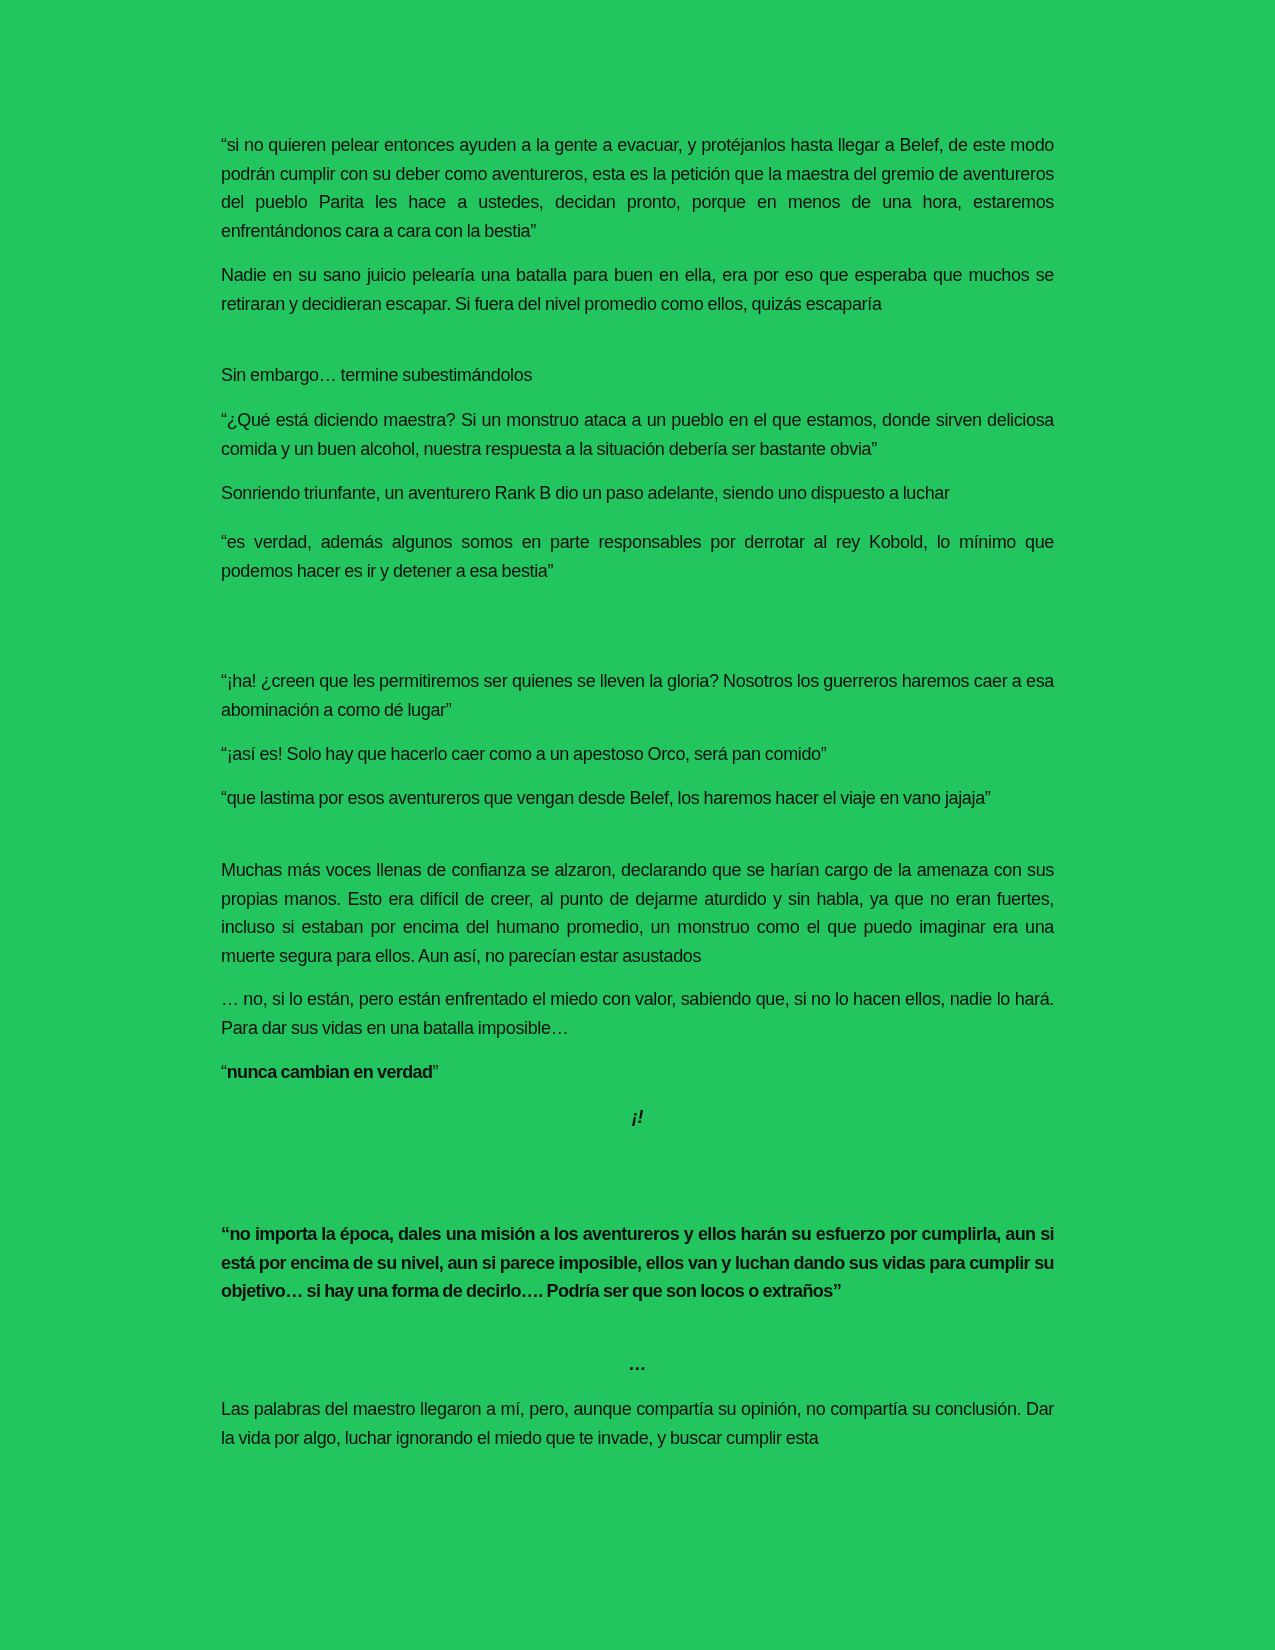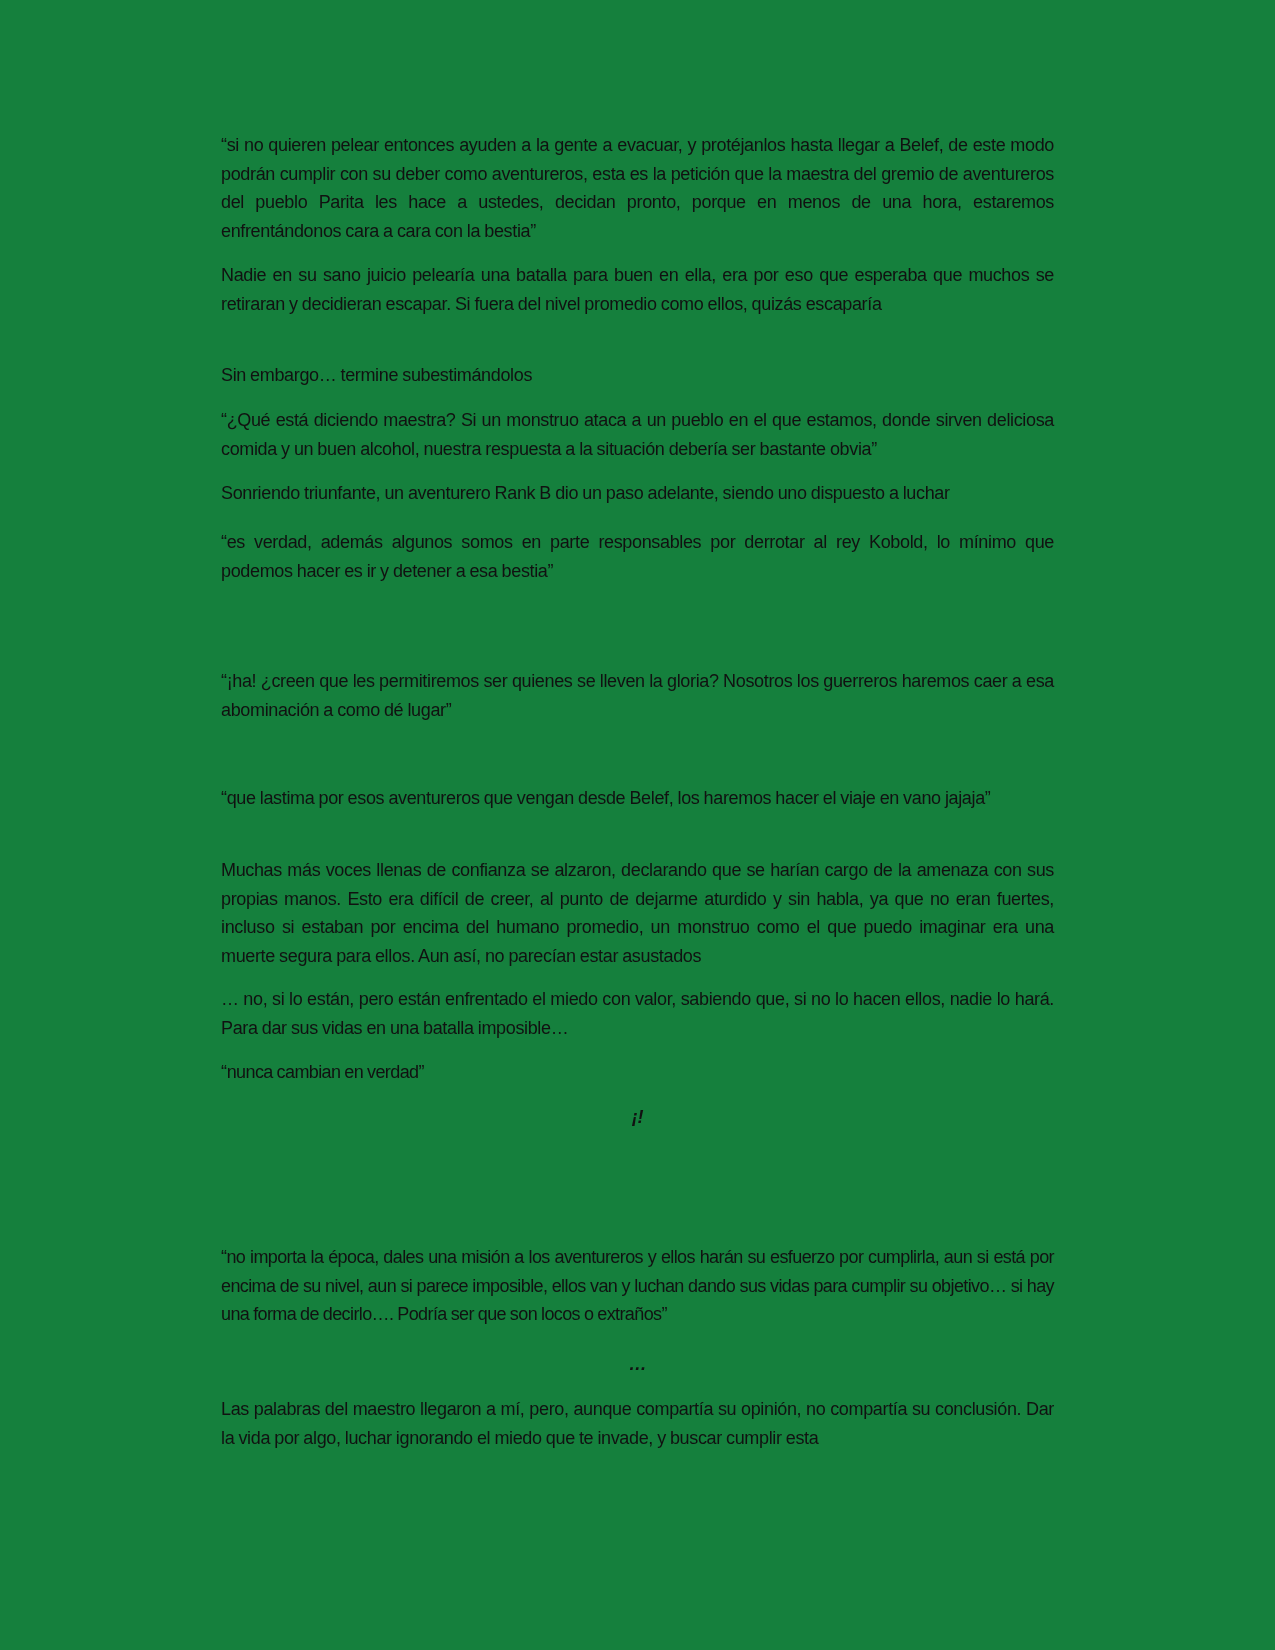--- a/index.html
+++ b/index.html
@@ -1,45 +1,46 @@
 <!DOCTYPE html>
 <html><head>
 <meta charset="utf-8">
 <style>
   html, body { margin: 0; padding: 0; background: #ffffff; }
   body { width: 1275px; height: 1650px; position: relative; overflow: hidden; }
-  .page { position: absolute; left: 0; top: 0; width: 1275px; height: 1650px; background: #15803d; }
+  .page { position: absolute; left: 0; top: 0; width: 1275px; height: 1650px; background: #22c55e; }
   .p {
     position: absolute;
     left: 221px;
     width: 833px;
     margin: 0;
     font-family: "Liberation Sans", sans-serif;
     font-size: 18px;
     line-height: 28.5px;
     color: #111;
     text-align: justify;
     letter-spacing: -0.35px;
     word-spacing: -0.5px;
   }
-  .bold { font-weight: normal; letter-spacing: -0.6px; margin-top: 23px; }
+  .bold { font-weight: bold; letter-spacing: -0.6px; }
   .center { text-align: center; font-weight: bold; font-style: italic; }
   .last-left { text-align-last: left; }
 </style>
 </head>
 <body>
 
 <div class="page">
   <p class="p last-left" style="top:131px">“si no quieren pelear entonces ayuden a la gente a evacuar, y protéjanlos hasta llegar a Belef, de este modo podrán cumplir con su deber como aventureros, esta es la petición que la maestra del gremio de aventureros del pueblo Parita les hace a ustedes, decidan pronto, porque en menos de una hora, estaremos enfrentándonos cara a cara con la bestia”</p>
   <p class="p last-left" style="top:261px">Nadie en su sano juicio pelearía una batalla para buen en ella, era por eso que esperaba que muchos se retiraran y decidieran escapar. Si fuera del nivel promedio como ellos, quizás escaparía</p>
   <p class="p last-left" style="top:361px">Sin embargo… termine subestimándolos</p>
   <p class="p last-left" style="top:406px">“¿Qué está diciendo maestra? Si un monstruo ataca a un pueblo en el que estamos, donde sirven deliciosa comida y un buen alcohol, nuestra respuesta a la situación debería ser bastante obvia”</p>
   <p class="p last-left" style="top:479px">Sonriendo triunfante, un aventurero Rank B dio un paso adelante, siendo uno dispuesto a luchar</p>
   <p class="p last-left" style="top:528px">“es verdad, además algunos somos en parte responsables por derrotar al rey Kobold, lo mínimo que podemos hacer es ir y detener a esa bestia”</p>
   <p class="p last-left" style="top:667px">“¡ha! ¿creen que les permitiremos ser quienes se lleven la gloria? Nosotros los guerreros haremos caer a esa abominación a como dé lugar”</p>
+  <p class="p last-left" style="top:740px">“¡así es! Solo hay que hacerlo caer como a un apestoso Orco, será pan comido”</p>
   <p class="p last-left" style="top:784px">“que lastima por esos aventureros que vengan desde Belef, los haremos hacer el viaje en vano jajaja”</p>
   <p class="p last-left" style="top:856px">Muchas más voces llenas de confianza se alzaron, declarando que se harían cargo de la amenaza con sus propias manos. Esto era difícil de creer, al punto de dejarme aturdido y sin habla, ya que no eran fuertes, incluso si estaban por encima del humano promedio, un monstruo como el que puedo imaginar era una muerte segura para ellos. Aun así, no parecían estar asustados</p>
   <p class="p last-left" style="top:985px">… no, si lo están, pero están enfrentado el miedo con valor, sabiendo que, si no lo hacen ellos, nadie lo hará. Para dar sus vidas en una batalla imposible…</p>
   <p class="p last-left" style="top:1058px"><span>“</span><span class="bold">nunca cambian en verdad</span><span>”</span></p>
   <p class="p center" style="top:1103px">¡!</p>
   <p class="p bold last-left" style="top:1220px">“no importa la época, dales una misión a los aventureros y ellos harán su esfuerzo por cumplirla, aun si está por encima de su nivel, aun si parece imposible, ellos van y luchan dando sus vidas para cumplir su objetivo… si hay una forma de decirlo…. Podría ser que son locos o extraños”</p>
   <p class="p center" style="top:1350px">…</p>
   <p class="p last-left" style="top:1395px">Las palabras del maestro llegaron a mí, pero, aunque compartía su opinión, no compartía su conclusión. Dar la vida por algo, luchar ignorando el miedo que te invade, y buscar cumplir esta</p>
 </div>
 

